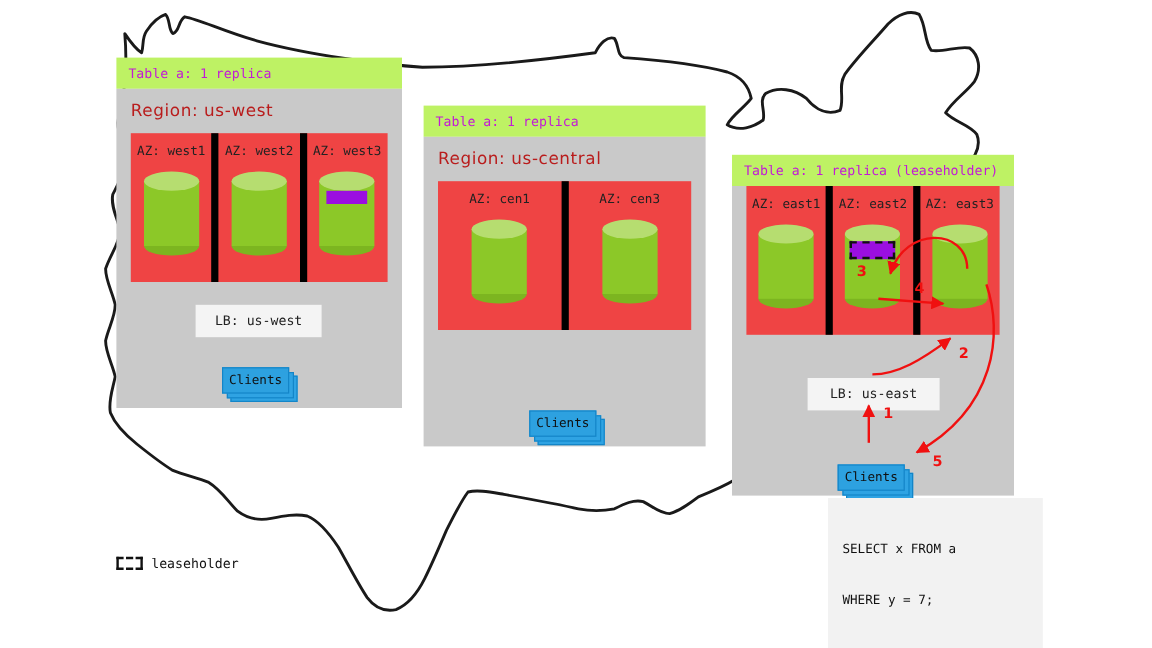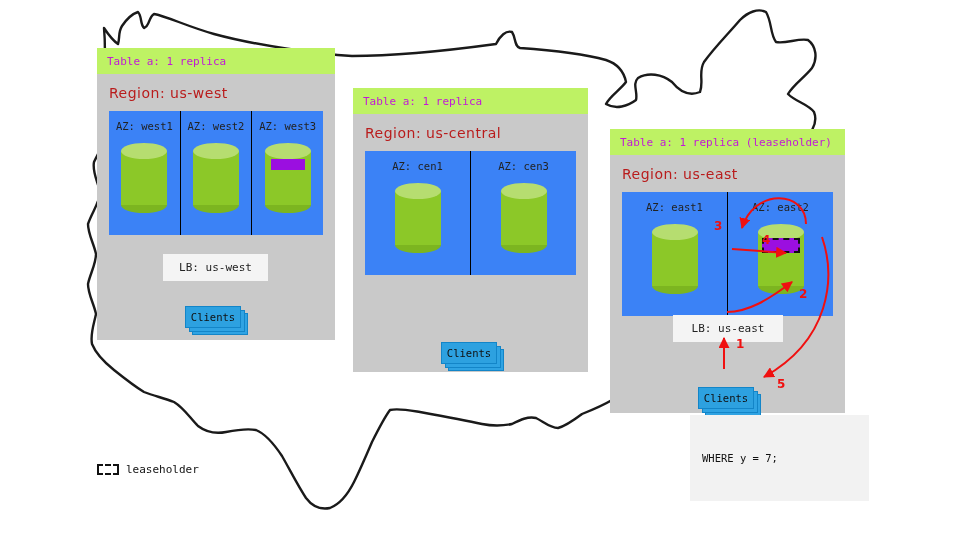--- a/index.html
+++ b/index.html
@@ -23,27 +23,27 @@
     font-family:"DejaVu Sans Mono","Liberation Mono",monospace;
   }
   .panel-body{
     background:#c9c9c9;width:100%;box-sizing:border-box;position:relative;
   }
   .region-title{
     color:#b91c1c;font-size:14px;padding:11px 0 10px 12px;white-space:nowrap;
     font-family:"DejaVu Sans","Liberation Sans",sans-serif;letter-spacing:0.5px;
   }
   .az-strip{
-    position:relative;background:#3b82f6;margin:0 12px;display:flex;
+    position:relative;background:#ef4444;margin:0 12px;display:flex;
     height:124px;
   }
   .az{
     flex:1;position:relative;text-align:center;
   }
-  .az + .az{border-left:1px solid #000000;}
+  .az + .az{border-left:6px solid #000000;}
   .az-label{
     font-size:10.5px;color:#222;padding-top:9px;white-space:nowrap;
     font-family:"DejaVu Sans Mono","Liberation Mono",monospace;
   }
   .cyl{
     position:absolute;left:50%;transform:translateX(-50%);top:32px;
     width:46px;height:70px;
   }
   .cyl .body{
     position:absolute;left:0;top:8px;width:46px;height:54px;
@@ -295,53 +295,61 @@
         <div class="lbl">Clients</div>
       </div>
     </div>
   </div>
 
   <div class="panel" id="panel-east" style="left:610px;top:129px;width:235px;">
     <div class="panel-header">
       <div class="panel-header-text">Table a: 1 replica (leaseholder)</div>
     </div>
     <div class="panel-body" style="height:258px;">
-      <div class="region-title">Region: us-east</div>
       <div class="az-strip">
         <div class="az">
           <div class="az-label">AZ: east1</div>
           <div class="cyl">
             <div class="bot"></div>
             <div class="body"></div>
             <div class="top"></div>
           </div>
         </div>
         <div class="az">
           <div class="az-label">AZ: east2</div>
           <div class="cyl">
             <div class="bot"></div>
             <div class="body"></div>
             <div class="top"></div>
             <div class="replica leaseholder"></div>
+          </div>
+        </div>
+        <div class="az">
+          <div class="az-label">AZ: east3</div>
+          <div class="cyl">
+            <div class="bot"></div>
+            <div class="body"></div>
+            <div class="top"></div>
           </div>
         </div>
       </div>
       <div class="lb" style="left:63px;top:160px;width:110px;">
         <span>LB: us-east</span>
       </div>
       <div class="clients" style="left:88px;top:232px;">
         <div class="sheet s3"></div>
         <div class="sheet s2"></div>
         <div class="sheet s1"></div>
         <div class="lbl">Clients</div>
       </div>
     </div>
   </div>
 
   <div class="sql" style="left:690px;top:415px;width:155px;">
+    <div>SELECT x FROM a</div>
     <div>WHERE y = 7;</div>
   </div>
 
   <svg id="arrows" viewBox="0 0 960 540" xmlns="http://www.w3.org/2000/svg">
     <defs>
       <marker id="ah" viewBox="0 0 10 10" refX="9" refY="5" markerWidth="5.5" markerHeight="5.5" orient="auto-start-reverse">
         <path d="M 0 0 L 10 5 L 0 10 z" fill="#f01010"></path>
       </marker>
     </defs>
 

